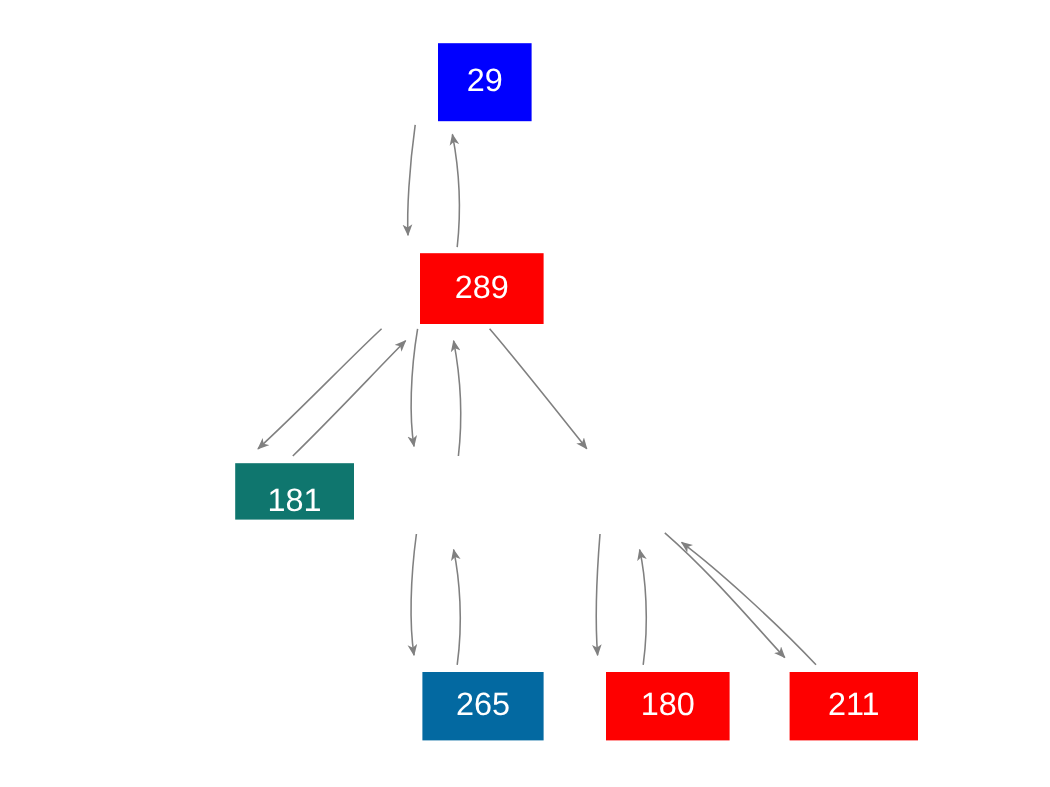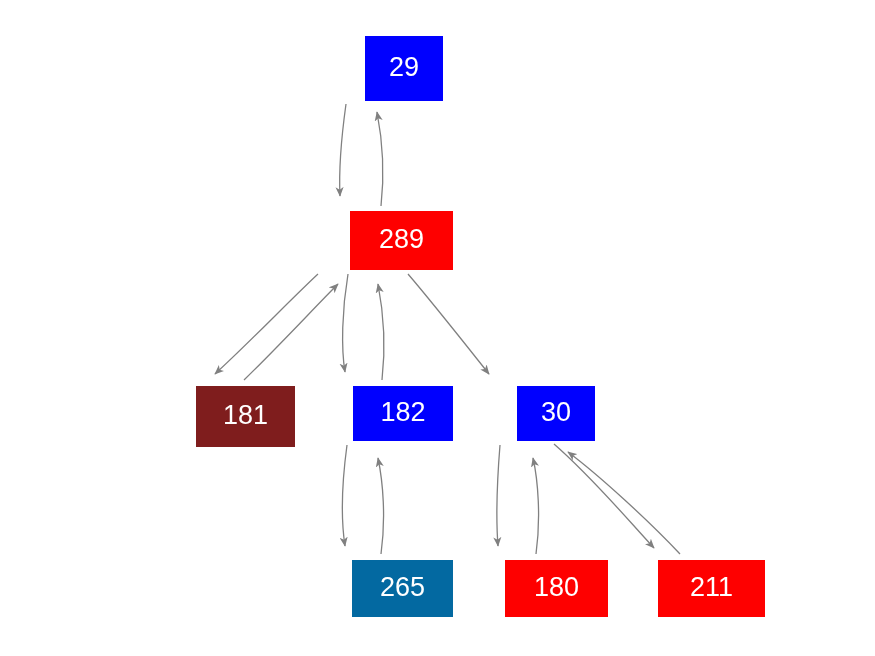--- a/index.html
+++ b/index.html
@@ -75,28 +75,22 @@
       </g>
   </svg>
 
   <div id="node-layer">
       <div class="node" style="left: 325px; top: 36px; width: 78px; height: 65px; background: rgb(0, 0, 255); color: rgb(255, 255, 255);">
         <span class="node-label">29</span>
       </div>
       <div class="node" style="left: 310px; top: 211px; width: 103px; height: 59px; background: rgb(254, 0, 0); color: rgb(255, 255, 255);">
         <span class="node-label">289</span>
       </div>
-      <div class="node" style="left: 156px; top: 386px; width: 99px; height: 61px; background: #7f1d1d; color: rgb(255, 255, 255);">
+      <div class="node" style="left: 156px; top: 386px; width: 99px; height: 47px; background: #0f766e; color: rgb(255, 255, 255); align-items: flex-end;">
         <span class="node-label">181</span>
-      </div>
-      <div class="node" style="left: 313px; top: 386px; width: 100px; height: 55px; background: rgb(0, 0, 255); color: rgb(255, 255, 255);">
-        <span class="node-label">182</span>
-      </div>
-      <div class="node" style="left: 477px; top: 386px; width: 78px; height: 55px; background: rgb(0, 0, 255); color: rgb(255, 255, 255);">
-        <span class="node-label">30</span>
       </div>
       <div class="node" style="left: 312px; top: 560px; width: 101px; height: 57px; background: #0369a1; color: rgb(255, 255, 255);">
         <span class="node-label">265</span>
       </div>
       <div class="node" style="left: 465px; top: 560px; width: 103px; height: 57px; background: rgb(254, 0, 0); color: rgb(255, 255, 255);">
         <span class="node-label">180</span>
       </div>
       <div class="node" style="left: 618px; top: 560px; width: 107px; height: 57px; background: rgb(254, 0, 0); color: rgb(255, 255, 255);">
         <span class="node-label">211</span>
       </div>

